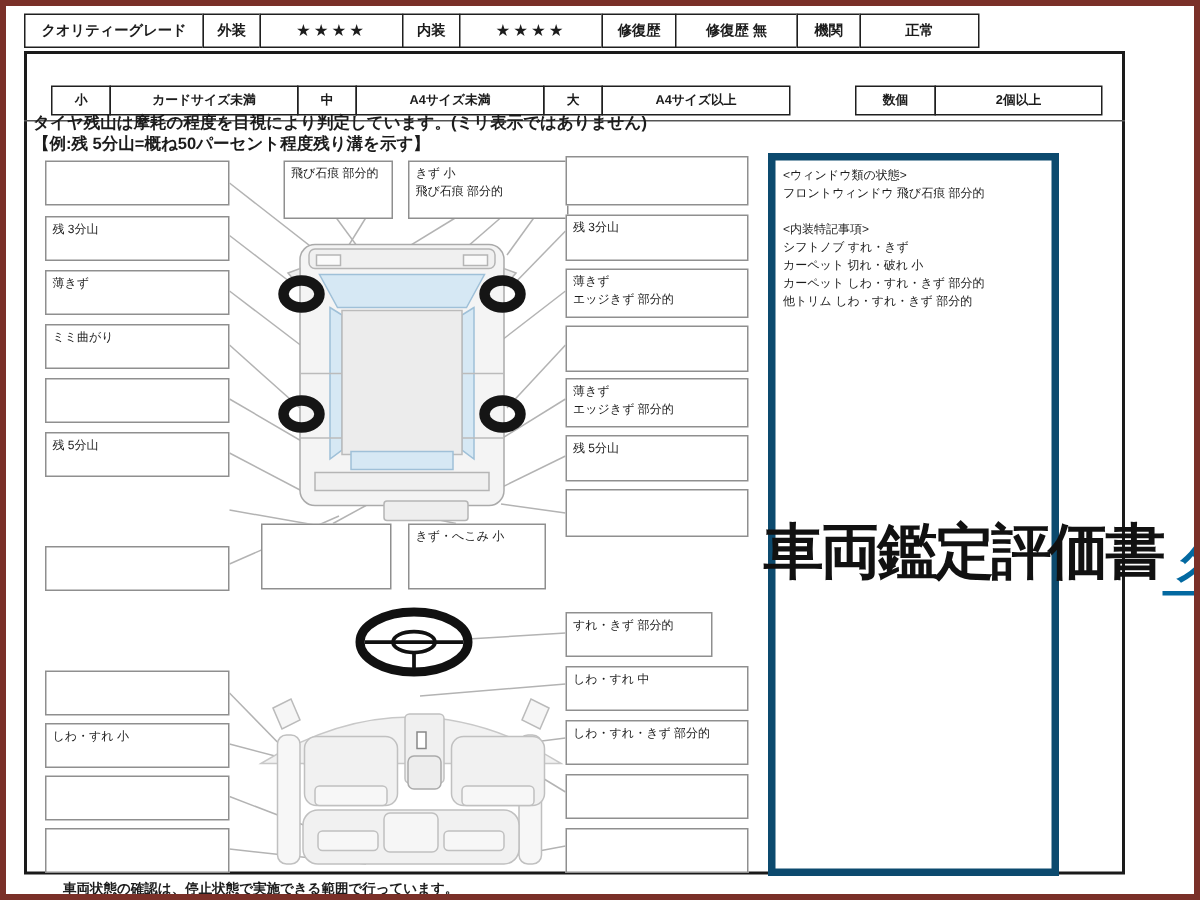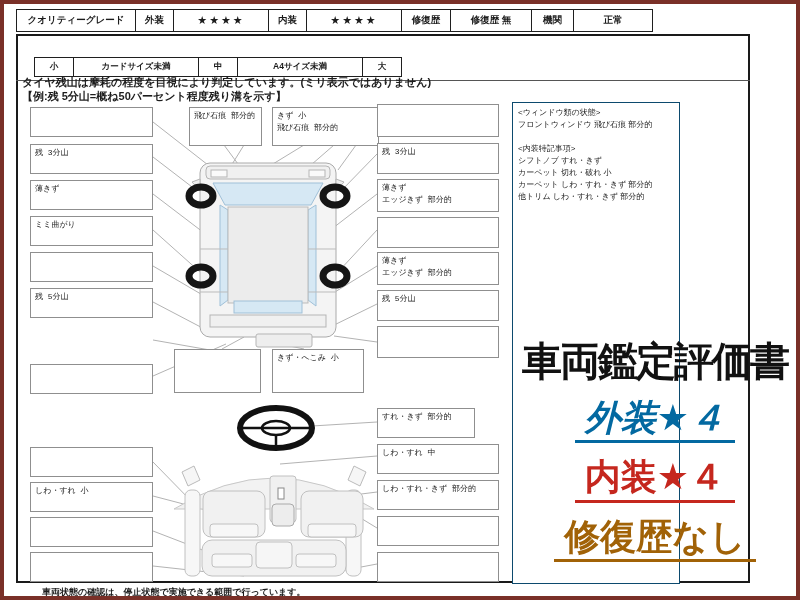--- a/index.html
+++ b/index.html
@@ -20,30 +20,30 @@
   .main-frame { position:absolute; left:12px; top:30px; width:734px; height:549px; box-sizing:border-box; border:2px solid #1a1a1a; background:#fff; }
   .sec-title { position:absolute; left:12px; top:30px; width:734px; height:19px; box-sizing:border-box; border-bottom:1px solid #1a1a1a; display:flex; align-items:center; justify-content:center; font-size:10.5px; font-weight:700; }
   .legend-row { position:absolute; left:12px; top:49px; width:734px; height:28px; box-sizing:border-box; border-bottom:1px solid #555; }
   .lgroup { position:absolute; top:4px; display:flex; }
   .lcell { box-sizing:border-box; border:1px solid #1f1f1f; margin-left:-1px; height:20px; display:flex; align-items:center; justify-content:center; font-size:8.5px; font-weight:600; white-space:nowrap; }
   .note { position:absolute; left:18px; top:71px; font-size:11px; font-weight:700; line-height:1.3; white-space:pre-line; }
   .footer-note { position:absolute; left:14px; top:582px; font-size:9px; font-weight:700;margin-left:24px; }
   
   .lbox {
     position:absolute; box-sizing:border-box; border:1px solid #8f8f8f; background:#fff;
-    font-size:8px; line-height:1.45; padding:2px 4px; white-space:pre-line; z-index:3;font-family:Liberation Mono, monospace;
+    font-size:8px; line-height:1.45; padding:2px 4px; white-space:pre-line; z-index:3;
   }
   .rpanel {
-    position:absolute; left:508px; top:98px; width:168px; height:482px; box-sizing:border-box;
-    border:1px solid #0c4a6e; background:#fff; font-size:8px; line-height:1.5;
+    position:absolute; left:508px; top:98px; width:194px; height:482px; box-sizing:border-box;
+    border:5px solid #0c4a6e; background:#fff; font-size:8px; line-height:1.5;
     padding:4px 5px; white-space:pre-line; z-index:2;
   }
   svg.art { position:absolute; left:0; top:0; z-index:1; pointer-events:none; }
   
-  .stamp { position:absolute; left:505px; top:334px; width:292px; z-index:5; display:flex; flex-direction:column; align-items:center; }
+  .stamp { position:absolute; left:505px; top:334px; width:292px; z-index:5; display:flex; flex-direction:row; align-items:center; }
   .stamp-title { font-size:40px; font-weight:900; color:#111; letter-spacing:-2px; white-space:nowrap; line-height:1.15; }
   .stamp-line { font-size:36px; font-weight:900; margin-top:13px; padding:0 10px 2px 10px; border-bottom:3px solid; white-space:nowrap; line-height:1.15; }
 </style>
 </head>
 <body>
 
 <div class="page">
 
   <div class="hdr">
     <div class="hcell" style="width:120px">クオリティーグレード</div>
@@ -58,20 +58,25 @@
   </div>
 
   <div class="main-frame"></div>
   <div class="legend-row"></div>
   <div class="lgroup" style="left:31px;top:53px">
     <div class="lcell" style="width:40px">小</div>
     <div class="lcell" style="width:126px">カードサイズ未満</div>
     <div class="lcell" style="width:40px">中</div>
     <div class="lcell" style="width:126px">A4サイズ未満</div>
     <div class="lcell" style="width:40px">大</div>
+    <div class="lcell" style="width:126px">A4サイズ以上</div>
+  </div>
+  <div class="lgroup" style="left:567px;top:53px">
+    <div class="lcell" style="width:54px">数個</div>
+    <div class="lcell" style="width:112px">2個以上</div>
   </div>
 
   <div class="note">タイヤ残山は摩耗の程度を目視により判定しています。(ミリ表示ではありません)
 【例:残 5分山=概ね50パーセント程度残り溝を示す】</div>
 
   <svg class="art" width="800" height="600" viewBox="0 0 800 600">
     <g stroke="#b3b3b3" stroke-width="1">
       <line x1="149" y1="118" x2="213" y2="168"></line>
         <line x1="149" y1="153" x2="192" y2="186"></line>
       <line x1="149" y1="190" x2="212" y2="238"></line>

